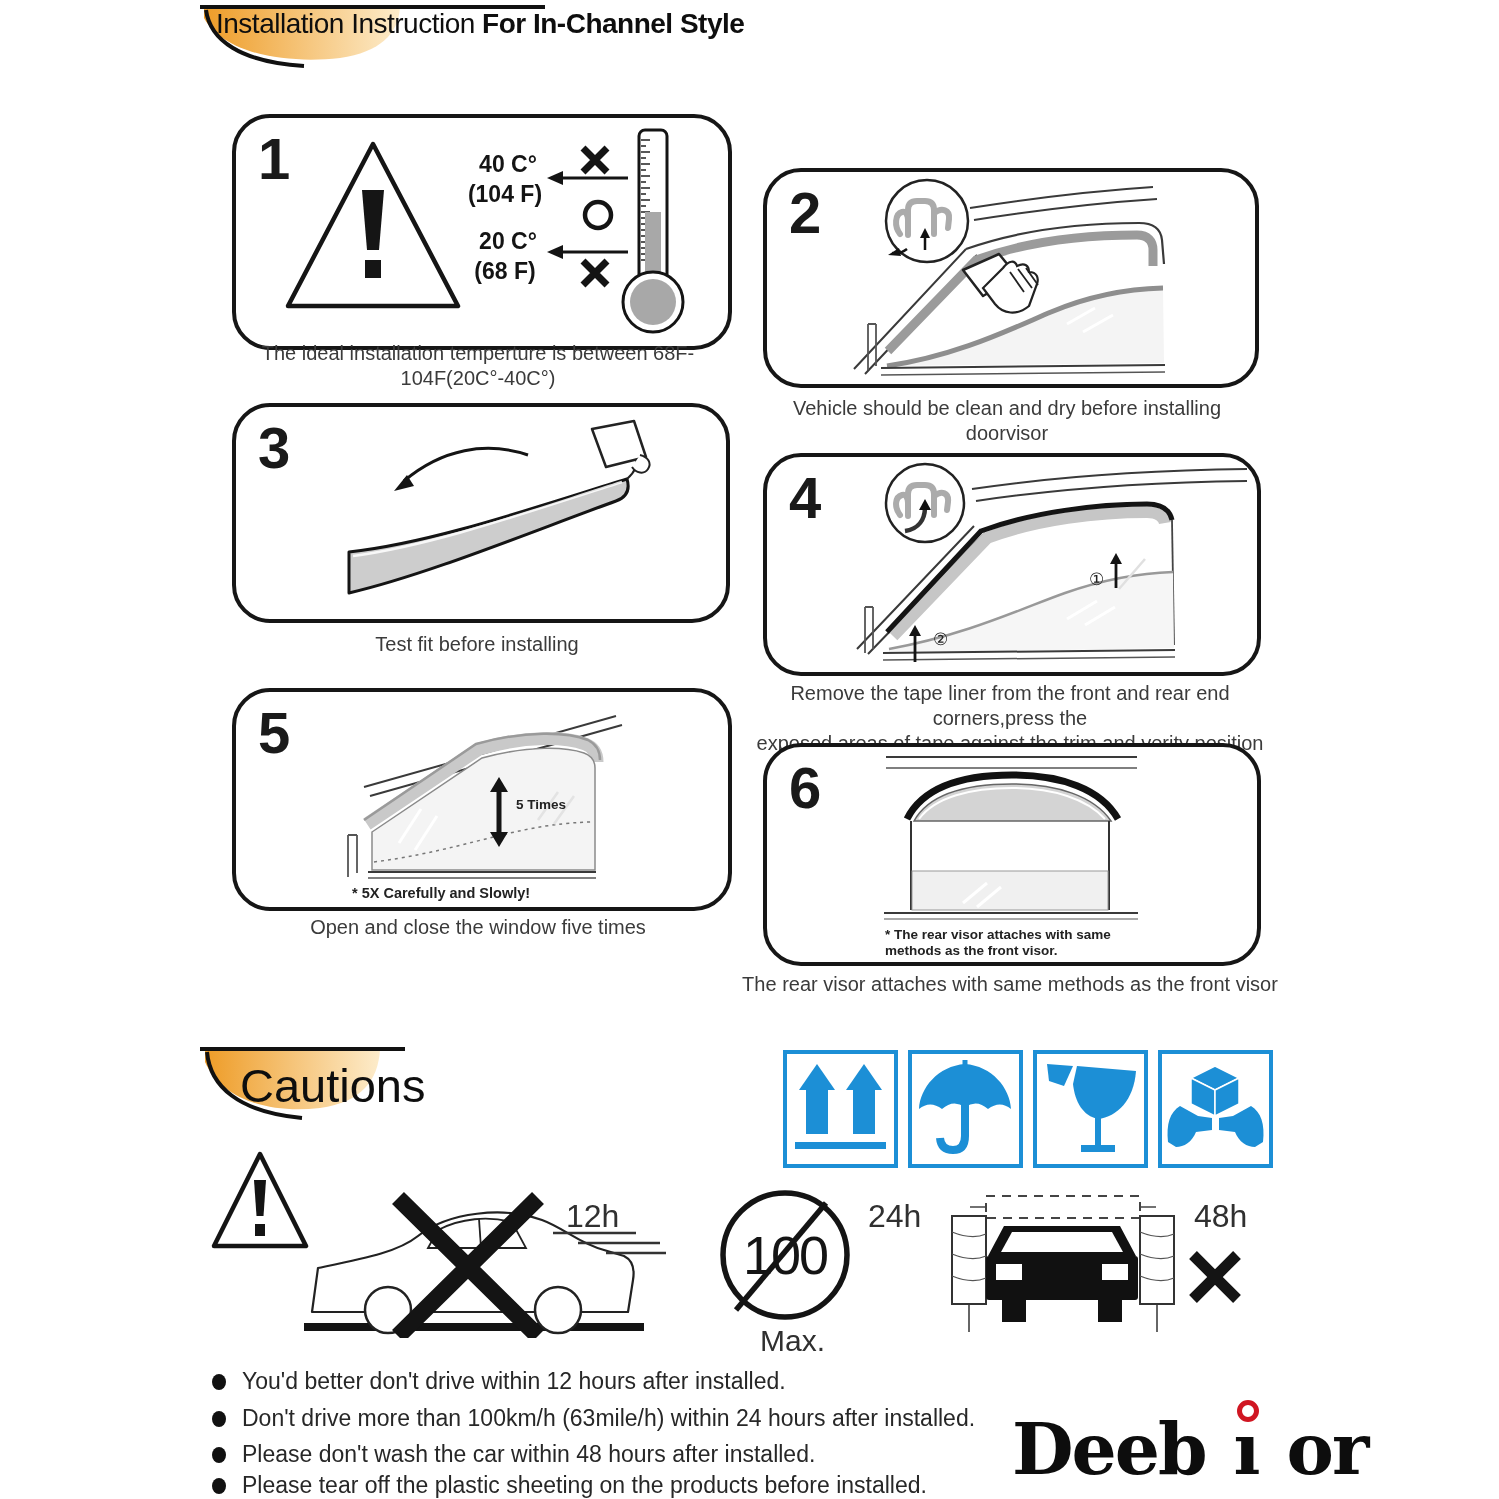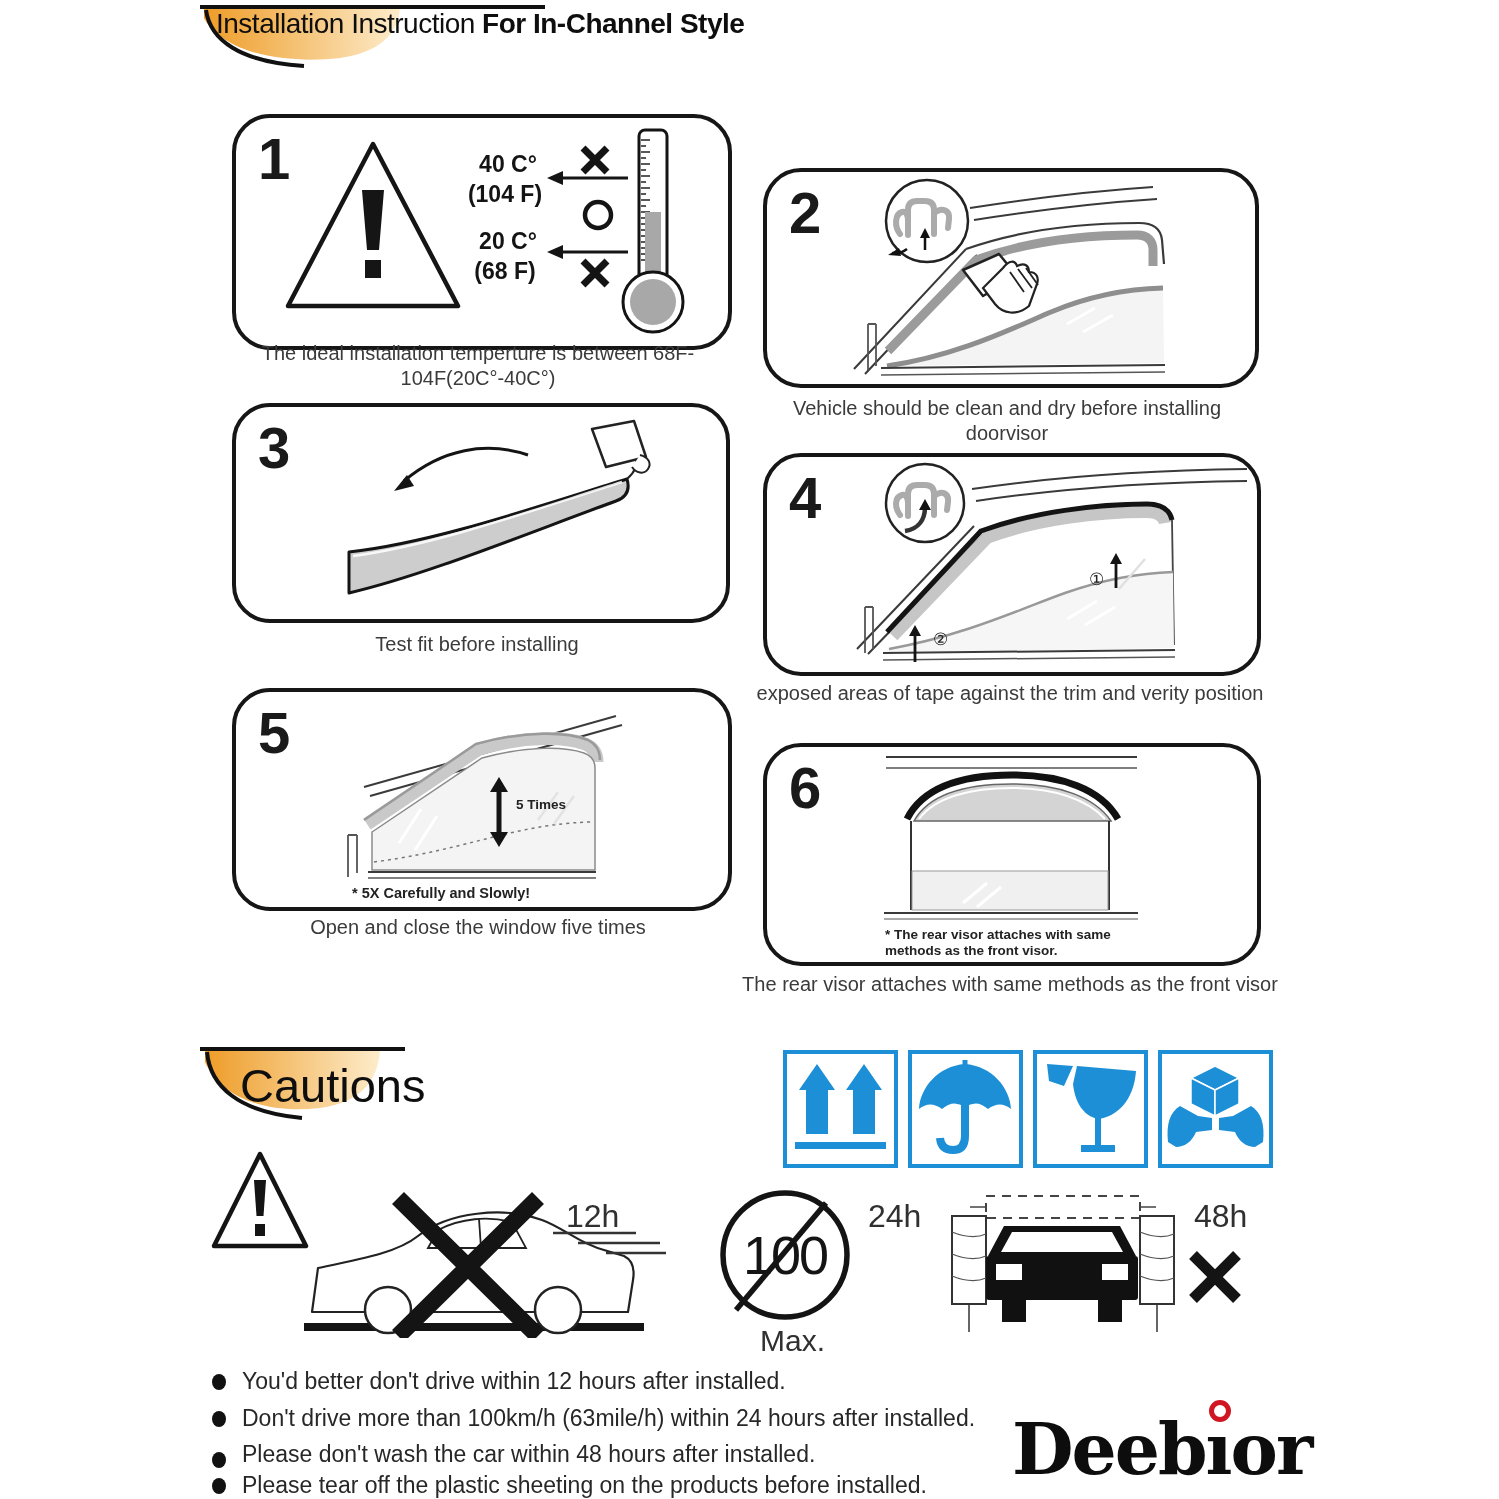--- a/index.html
+++ b/index.html
@@ -15,21 +15,21 @@
   .title-text{position:absolute;left:216px;top:8px;font-size:28px;white-space:nowrap;color:#0e0e0e;letter-spacing:-0.5px;}
   .title-text .bold{font-weight:bold;}
   .cautions-text{position:absolute;left:240px;top:1058px;font-size:47px;color:#0e0e0e;}
   .hourlabel{position:absolute;font-size:32px;color:#303030;}
   .maxlabel{position:absolute;font-size:30px;color:#303030;}
   .bullet-row{position:absolute;left:212px;display:flex;align-items:flex-start;}
   .bullet-dot{width:14px;height:16px;border-radius:50%;background:#111;margin-top:6px;flex:none;}
   .bullet-txt{font-size:23px;color:#272727;margin-left:16px;white-space:nowrap;}
   .icon-sq{position:absolute;width:107px;height:110px;background:#fff;border:4px solid #1c8fd6;}
   .brand{position:absolute;left:1012px;top:1414px;display:flex;align-items:flex-end;
-         font-family:"DejaVu Serif",serif;font-weight:bold;font-size:71px;color:#0d0d0d;line-height:1;letter-spacing:-2px;}
+         font-family:"DejaVu Serif",serif;font-weight:bold;font-size:71px;color:#0d0d0d;line-height:1;letter-spacing:-2px;gap:28px;}
   .brand .icol{position:relative;display:inline-block;}
   .brand .ring{position:absolute;left:3px;top:-14px;width:12px;height:12px;border:5px solid #d01622;border-radius:50%;}
   svg text{font-family:"Liberation Sans",sans-serif;}
 </style>
 </head>
 <body>
 
 <svg class="abs" style="left:198px;top:2px;" width="212" height="68" viewBox="0 0 212 68">
   <defs>
     <linearGradient id="og1" x1="0" y1="0" x2="1" y2="0">
@@ -147,20 +147,21 @@
     <path d="M148,168 l-6,11 h12 Z" fill="#141414"></path>
     <g>
       <circle cx="158" cy="46" r="39" fill="#fff" stroke="#222" stroke-width="2.5"></circle>
       <path d="M133,58 c-6,-8 -5,-18 2,-20 c4,-1 6,3 6,8 l0,13 l0,-22 c0,-6 3,-9 9,-9 l8,0 c6,0 9,3 9,9 l0,21 l0,-19 c8,-6 15,-3 14,6 l-1,8" stroke="#ababab" stroke-width="6" fill="none" stroke-linecap="round" stroke-linejoin="round"></path>
       <path d="M138,74 c14,-2 20,-12 20,-24" stroke="#333" stroke-width="4.5" fill="none"></path>
       <path d="M158,42 l-6,11 h12 Z" fill="#111"></path>
     </g>
   </svg>
 </div>
 <div class="caption" style="left:740px;top:681px;width:540px;">
+  <div>Remove the tape liner from the front and rear end corners,press the</div>
   <div>exposed areas of tape against the trim and verity position</div>
 </div>
 
 <div class="stepbox" style="left:232px;top:688px;width:492px;height:215px;">
   <div class="stepnum">5</div>
   <svg width="492" height="215" viewBox="0 0 492 215">
     <path d="M128,95 L380,24 M134,104 L386,33" stroke="#3a3a3a" stroke-width="2"></path>
     <path d="M131,132 L243,57 C292,43 330,45 349,52 C357,55 361,61 361,70" stroke="#c9c9c9" stroke-width="13" fill="none"></path>
     <path d="M128,128 L240,52 C290,38 332,40 352,48 C360,52 364,58 364,68" stroke="#9a9a9a" stroke-width="2.5" fill="none"></path>
     <path d="M136,140 L246,66 C294,53 330,55 348,61 C356,64 359,69 359,76 L359,178 L136,178 Z" fill="#f4f4f4" stroke="#8a8a8a" stroke-width="1.5"></path>
@@ -304,21 +305,21 @@
 </svg>
 
 <div class="bullet-row" style="top:1368px;">
   <div class="bullet-dot"></div>
   <div class="bullet-txt">You'd better don't drive within 12 hours after installed.</div>
 </div>
 <div class="bullet-row" style="top:1405px;">
   <div class="bullet-dot"></div>
   <div class="bullet-txt">Don't drive more than 100km/h (63mile/h) within 24 hours after installed.</div>
 </div>
-<div class="bullet-row" style="top:1441px;align-items:flex-end;">
+<div class="bullet-row" style="top:1441px;">
   <div class="bullet-dot"></div>
   <div class="bullet-txt">Please don't wash the car within 48 hours after installed.</div>
 </div>
 <div class="bullet-row" style="top:1472px;">
   <div class="bullet-dot"></div>
   <div class="bullet-txt">Please tear off the plastic sheeting on the products before installed.</div>
 </div>
 
 <div class="brand">
   <span>Deeb</span>

